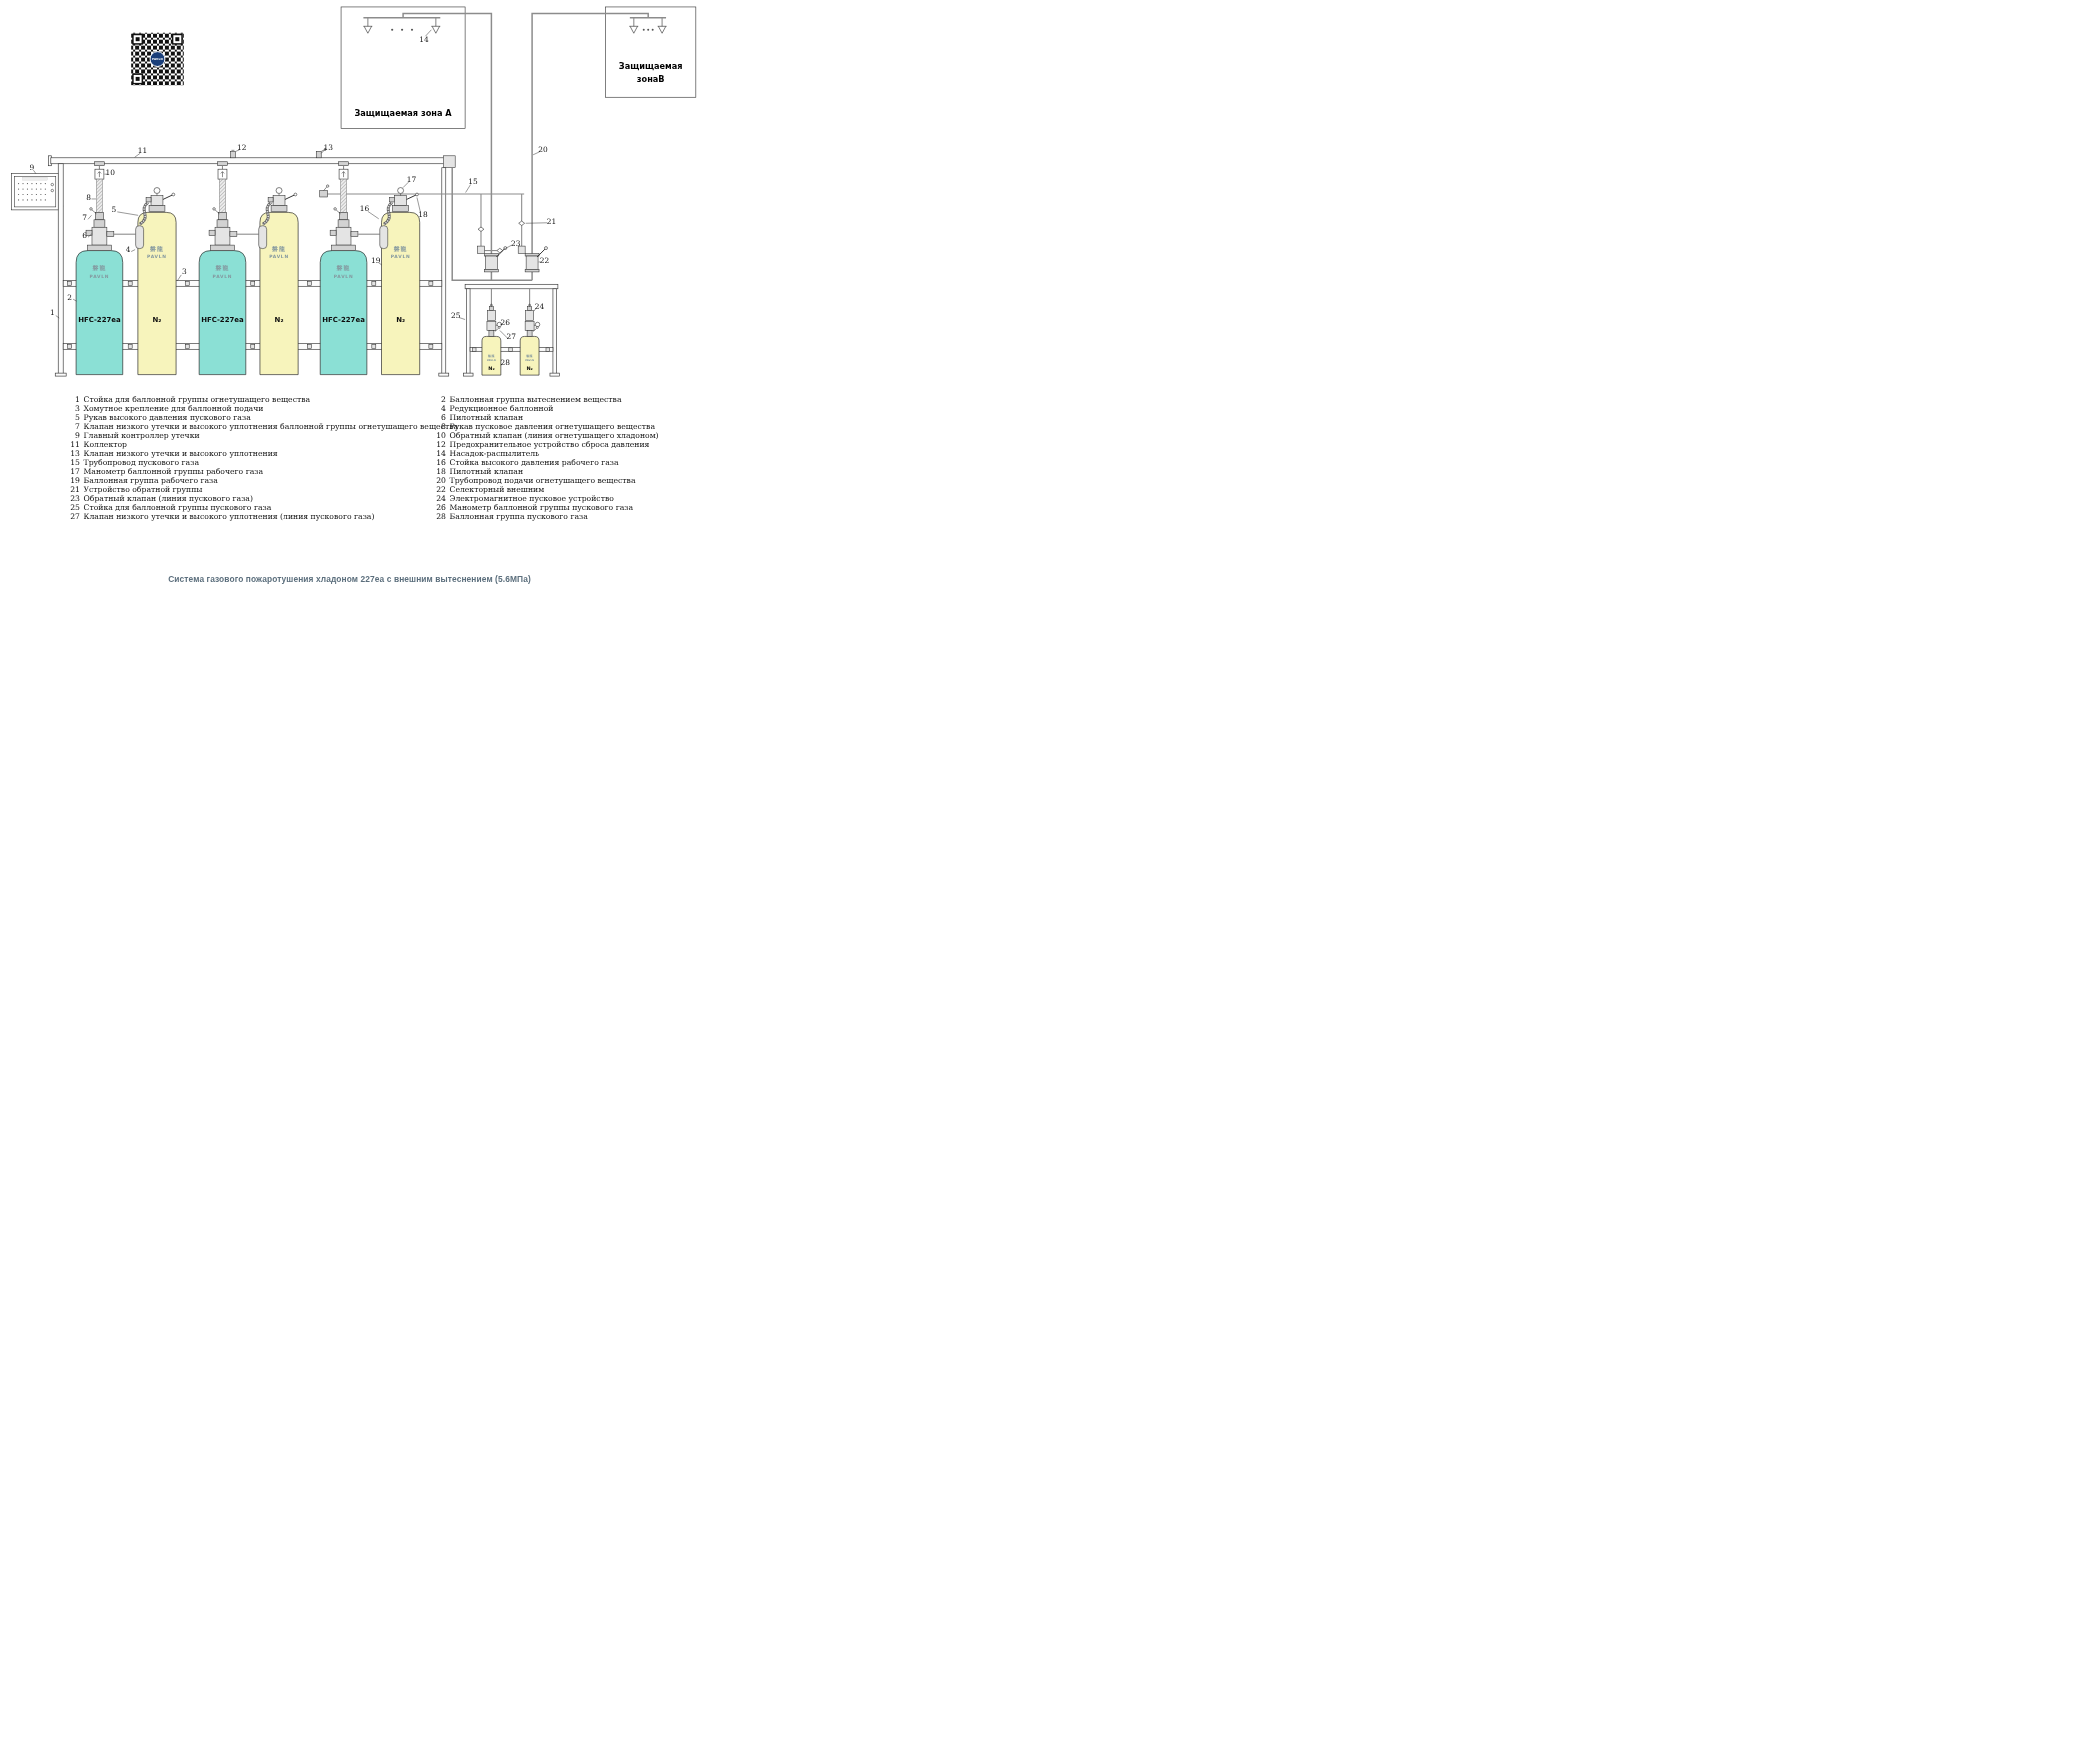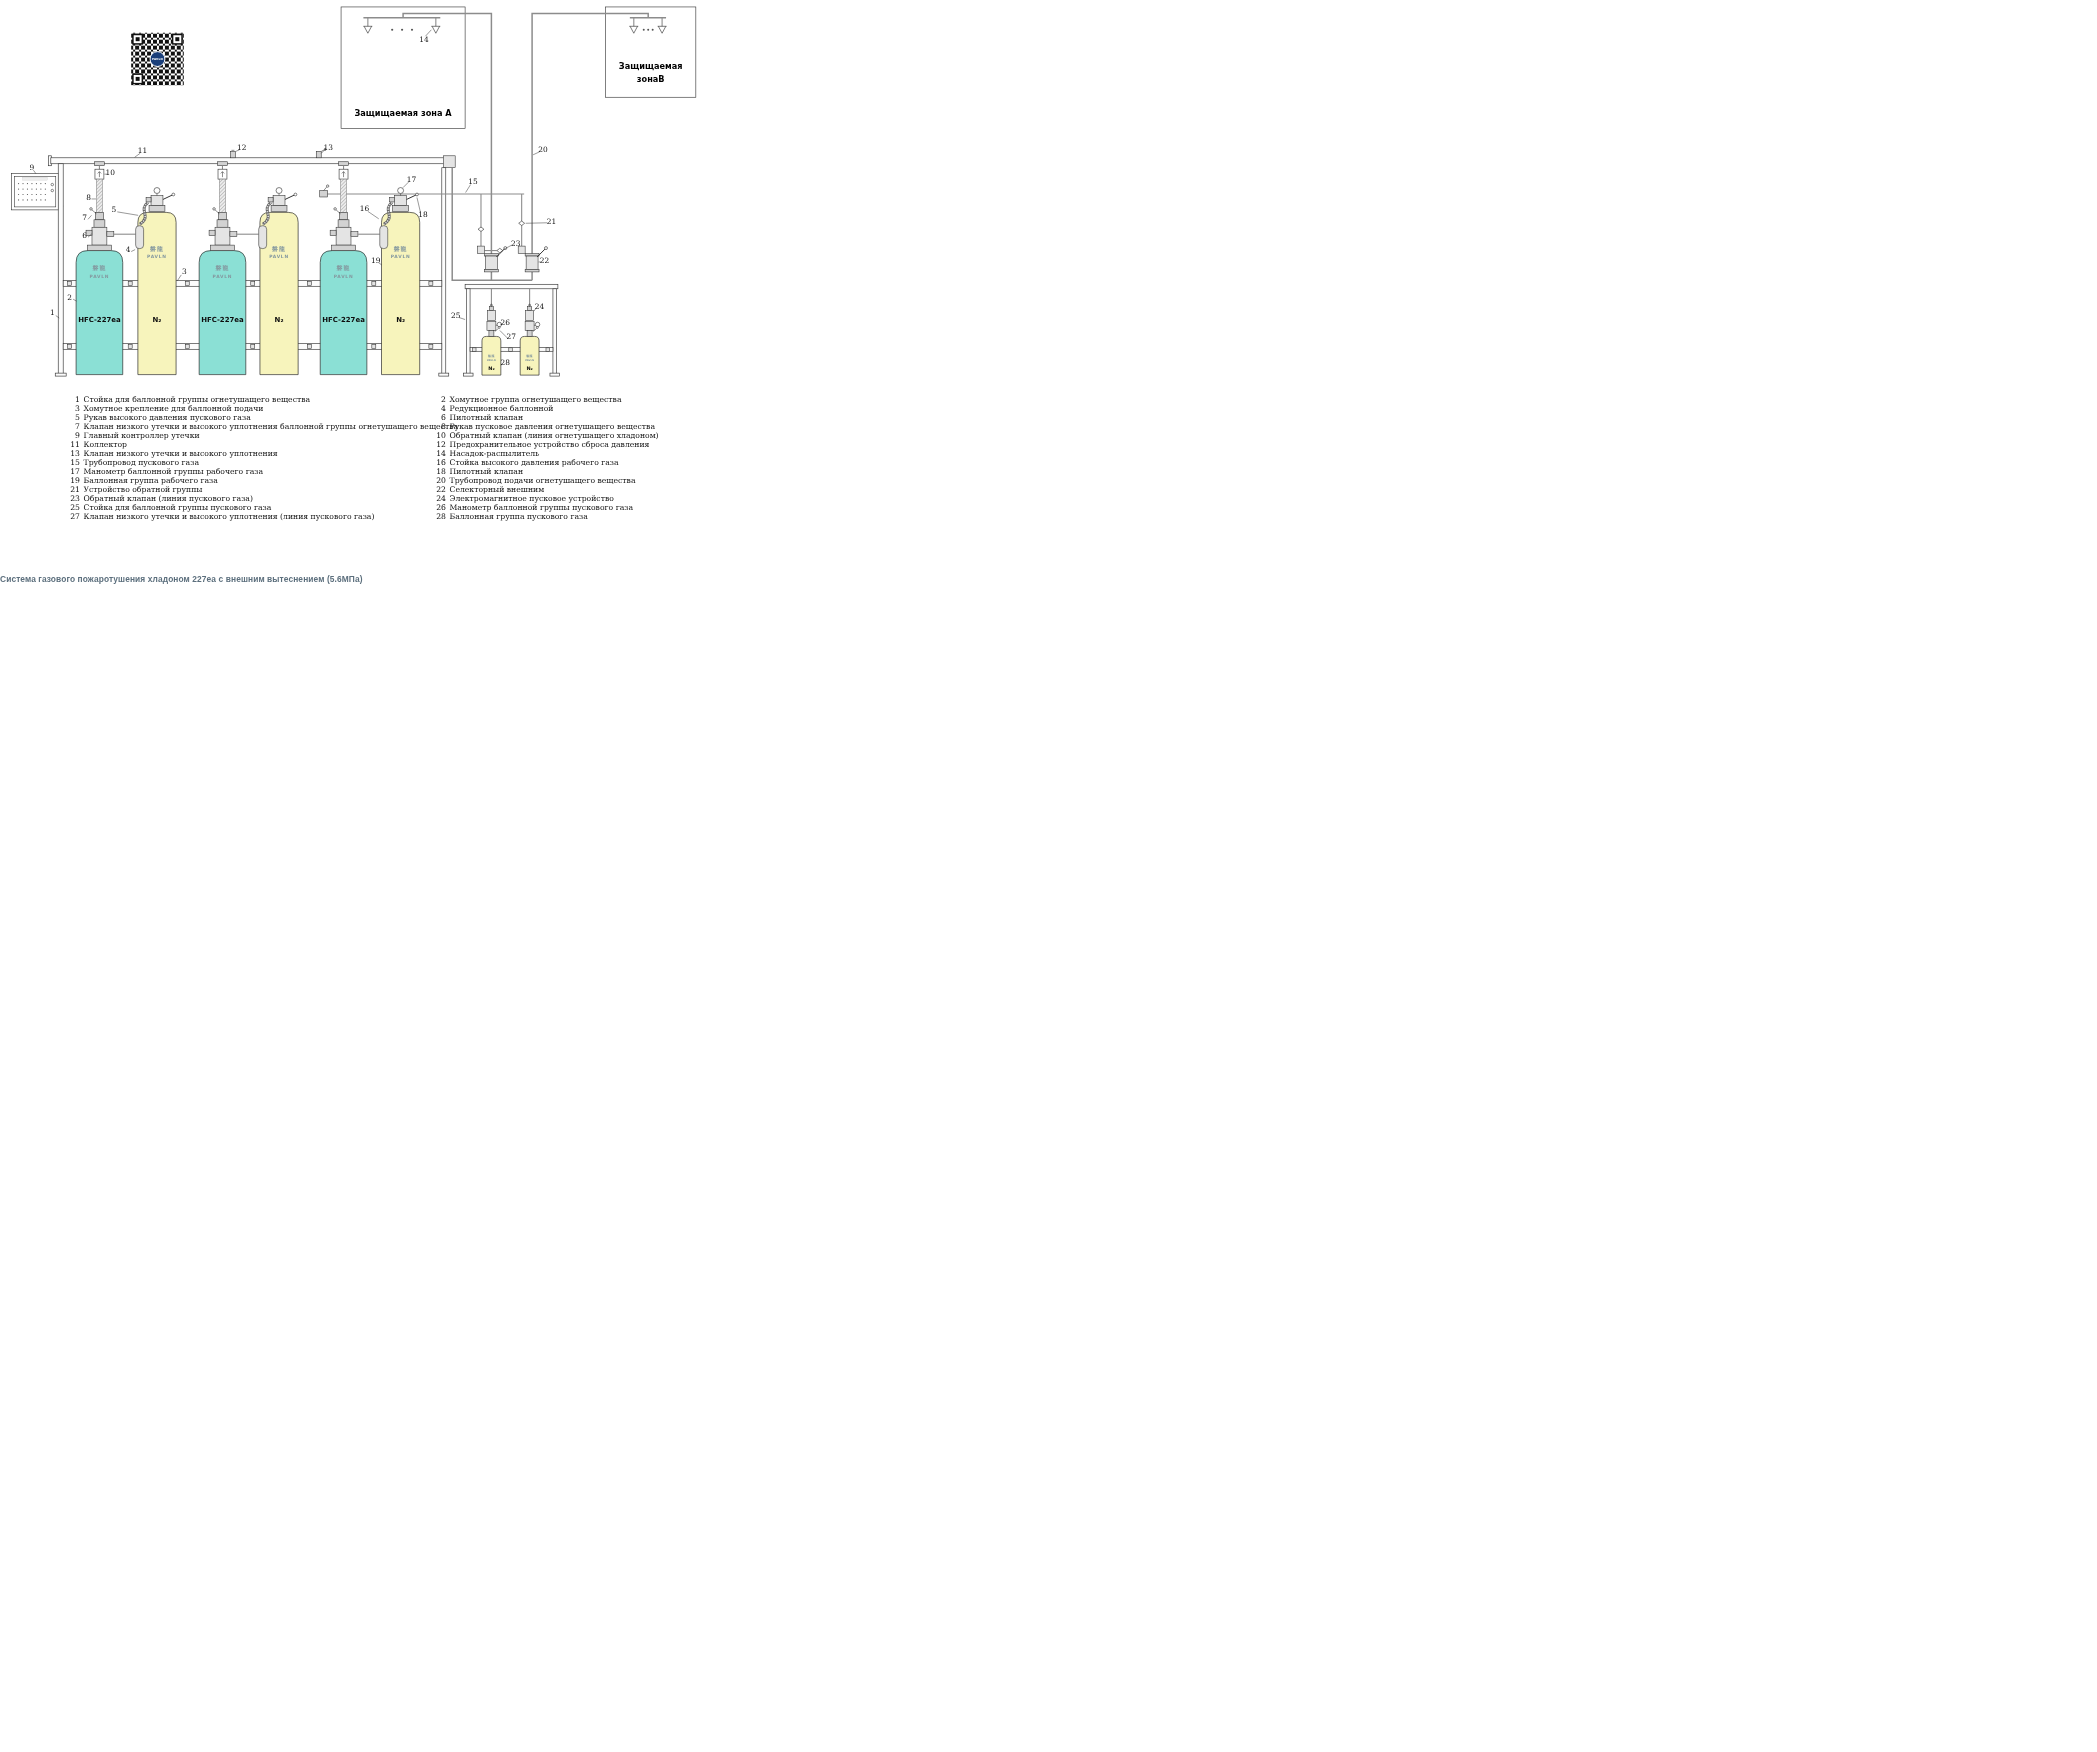--- a/index.html
+++ b/index.html
@@ -32,21 +32,21 @@
 
   
   .legend{position:absolute;top:395px;}
   .legend-left{left:67px;width:362px;}
   .legend-right{left:433px;width:263px;}
   .lrow{display:flex;line-height:13px;font:7.7px "DejaVu Serif",serif;color:#111;white-space:nowrap;}
   .lnum{width:13px;text-align:right;margin-right:3.5px;flex:none;}
   .ltext{flex:1;}
 
   
-  .diagram-title{position:absolute;left:0;right:0;top:574px;text-align:left;
+  .diagram-title{position:absolute;left:0;right:0;top:574px;text-align:center;
     font:bold 8.4px "Liberation Sans","DejaVu Sans",sans-serif;color:#5c6f7d;letter-spacing:0.1px;}
 </style>
 </head>
 <body>
 
 <div id="stage">
 
 <svg class="diagram" width="699" height="584" viewBox="0 0 1408 1177">
   <defs>
     <pattern id="hatch" width="5" height="5" patternUnits="userSpaceOnUse" patternTransform="rotate(45)">
@@ -466,21 +466,21 @@
         <span class="ltext">Стойка для баллонной группы пускового газа</span>
       </div>
   <div class="lrow">
         <span class="lnum">27</span>
         <span class="ltext">Клапан низкого утечки и высокого уплотнения (линия пускового газа)</span>
       </div>
 </div>
 <div class="legend legend-right">
   <div class="lrow">
         <span class="lnum">2</span>
-        <span class="ltext">Хомутное группа огнетушащего вещества</span>
+        <span class="ltext">Баллонная группа вытеснением вещества</span>
       </div>
   <div class="lrow">
         <span class="lnum">4</span>
         <span class="ltext">Редукционное баллонной</span>
       </div>
   <div class="lrow">
         <span class="lnum">6</span>
         <span class="ltext">Пилотный клапан</span>
       </div>
   <div class="lrow">

